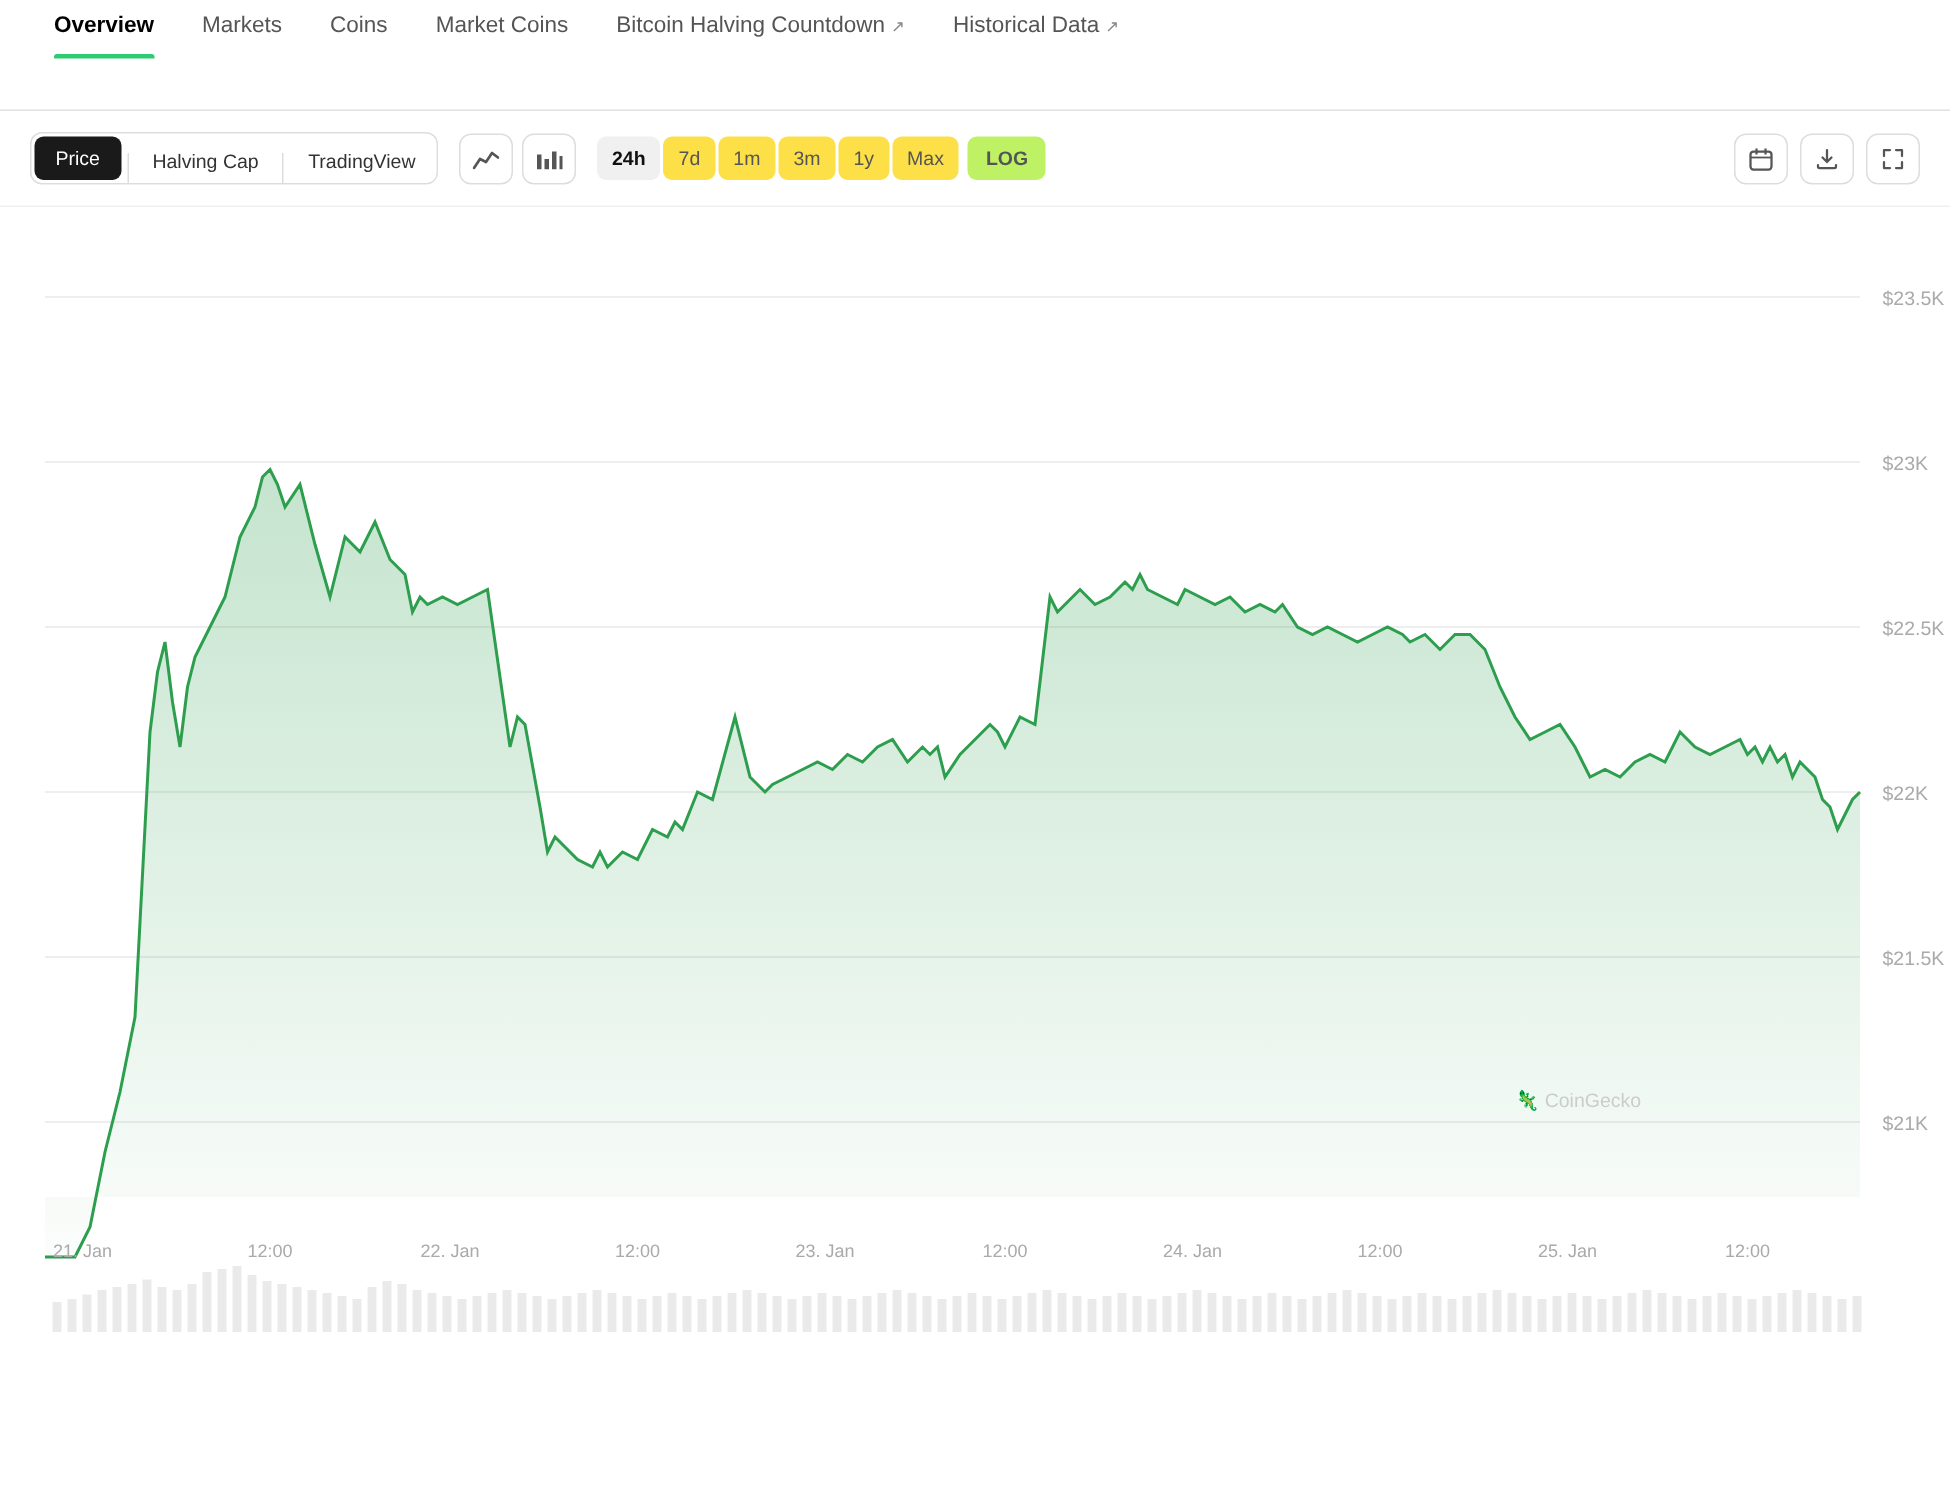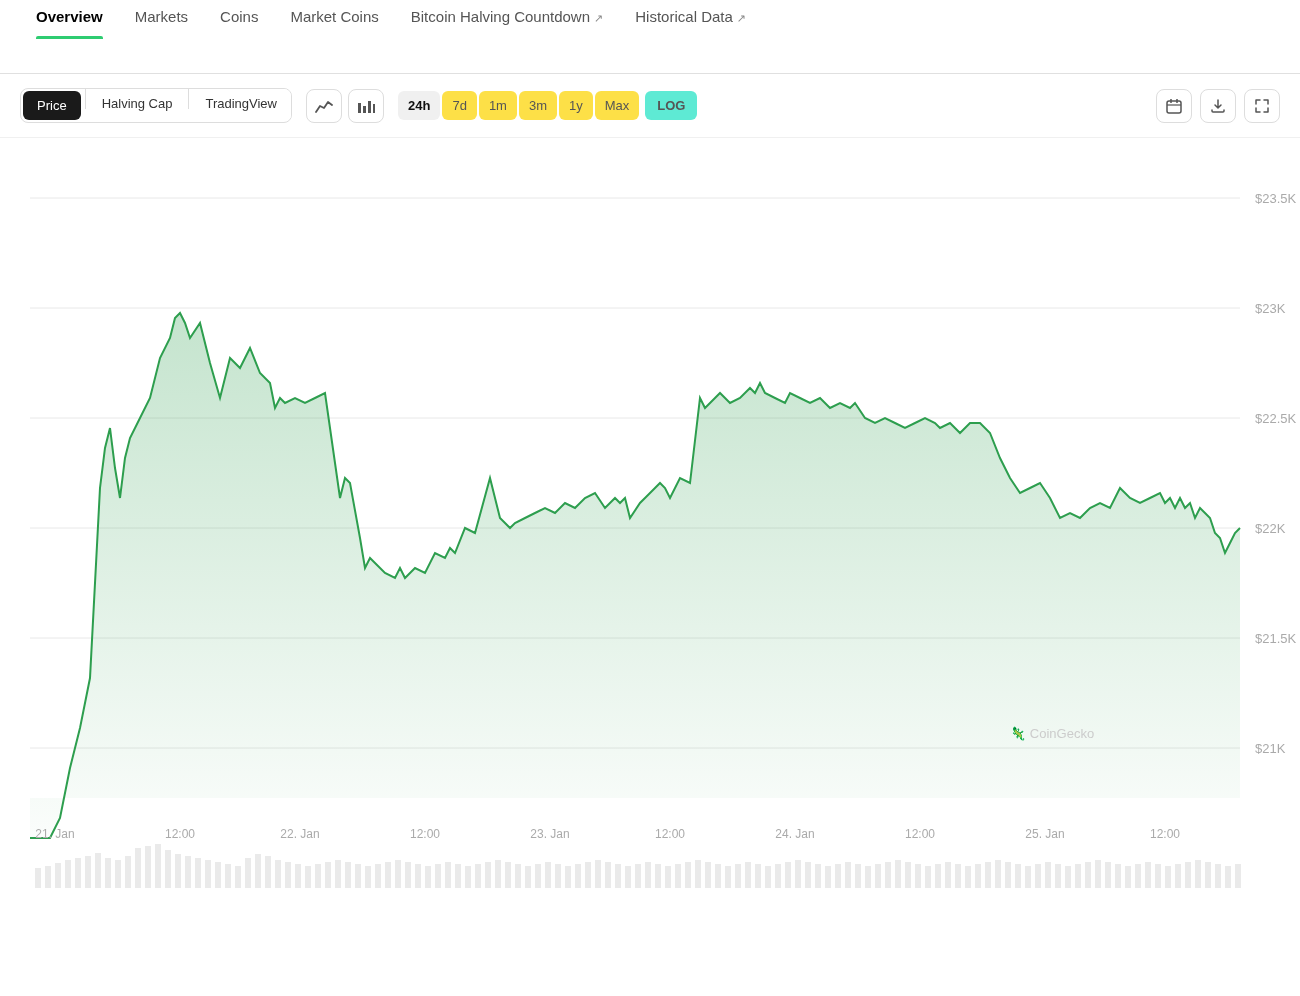--- a/index.html
+++ b/index.html
@@ -52,21 +52,21 @@
     
     .toolbar {
       display: flex;
       align-items: center;
       padding: 14px 20px;
       gap: 6px;
       border-bottom: 1px solid #f0f0f0;
     }
     .toolbar-group {
       display: flex;
-      align-items: flex-start;
+      align-items: flex-end;
       gap: 2px;
       border: 1px solid #ddd;
       border-radius: 8px;
       overflow: hidden;
     }
     .toolbar-btn {
       padding: 7px 14px;
       font-size: 13px;
       font-weight: 500;
       color: #333;
@@ -125,21 +125,21 @@
       display: flex;
       align-items: center;
       gap: 8px;
     }
     .log-btn {
       padding: 7px 12px;
       font-size: 13px;
       font-weight: 600;
       color: #555;
       cursor: pointer;
-      background: #5eead4;
+      background: #bef264;
       border: none;
       border-radius: 6px;
     }
 
     
     .chart-container {
       position: relative;
       padding: 0 0 0 0;
       height: calc(996px - 74px - 60px);
     }

